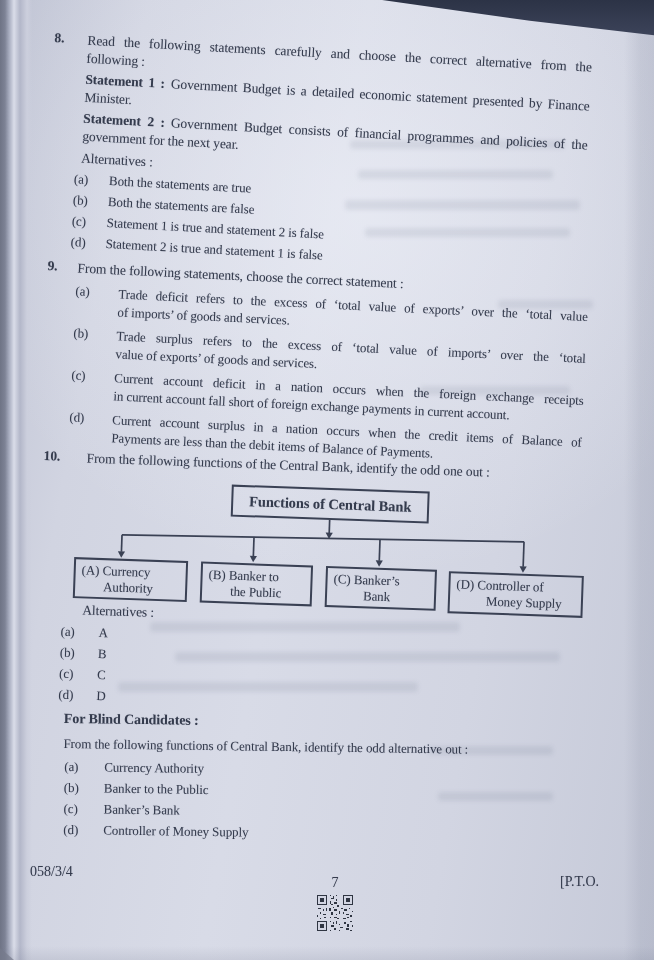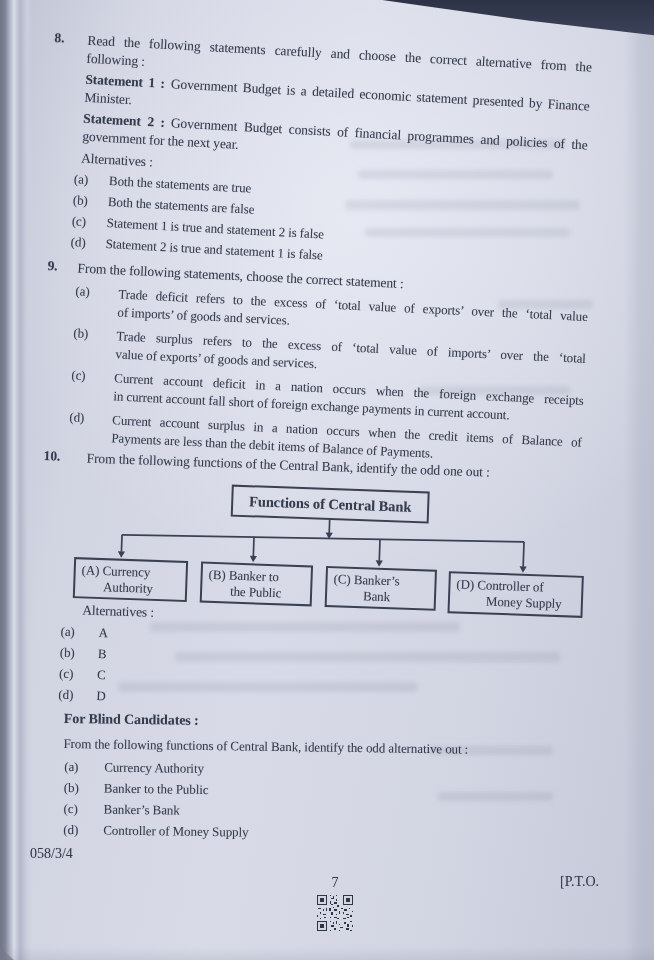--- a/index.html
+++ b/index.html
@@ -250,21 +250,21 @@
             <div class="olet" style="flex:0 0 40px">(c)</div>
             <div class="otxt">Banker’s Bank</div>
           </div>
         <div class="opt">
             <div class="olet" style="flex:0 0 40px">(d)</div>
             <div class="otxt">Controller of Money Supply</div>
           </div>
       </div>
     </section>
 
-    <div class="footer-item" style="left:30px;top:846px">058/3/4</div>
+    <div class="footer-item" style="left:30px;top:864px">058/3/4</div>
 
     <div class="qr-wrap">
       <div class="pg">7</div>
       <svg width="36" height="36" viewBox="0 0 25 25" shape-rendering="crispEdges">
         <g fill="#2f3542">
           <rect x="0" y="0" width="7" height="7"></rect>
             <rect x="18" y="0" width="7" height="7"></rect>
             <rect x="0" y="18" width="7" height="7"></rect>
           <rect x="1" y="1" width="5" height="5" fill="#d2d5e2"></rect>
             <rect x="19" y="1" width="5" height="5" fill="#d2d5e2"></rect>

